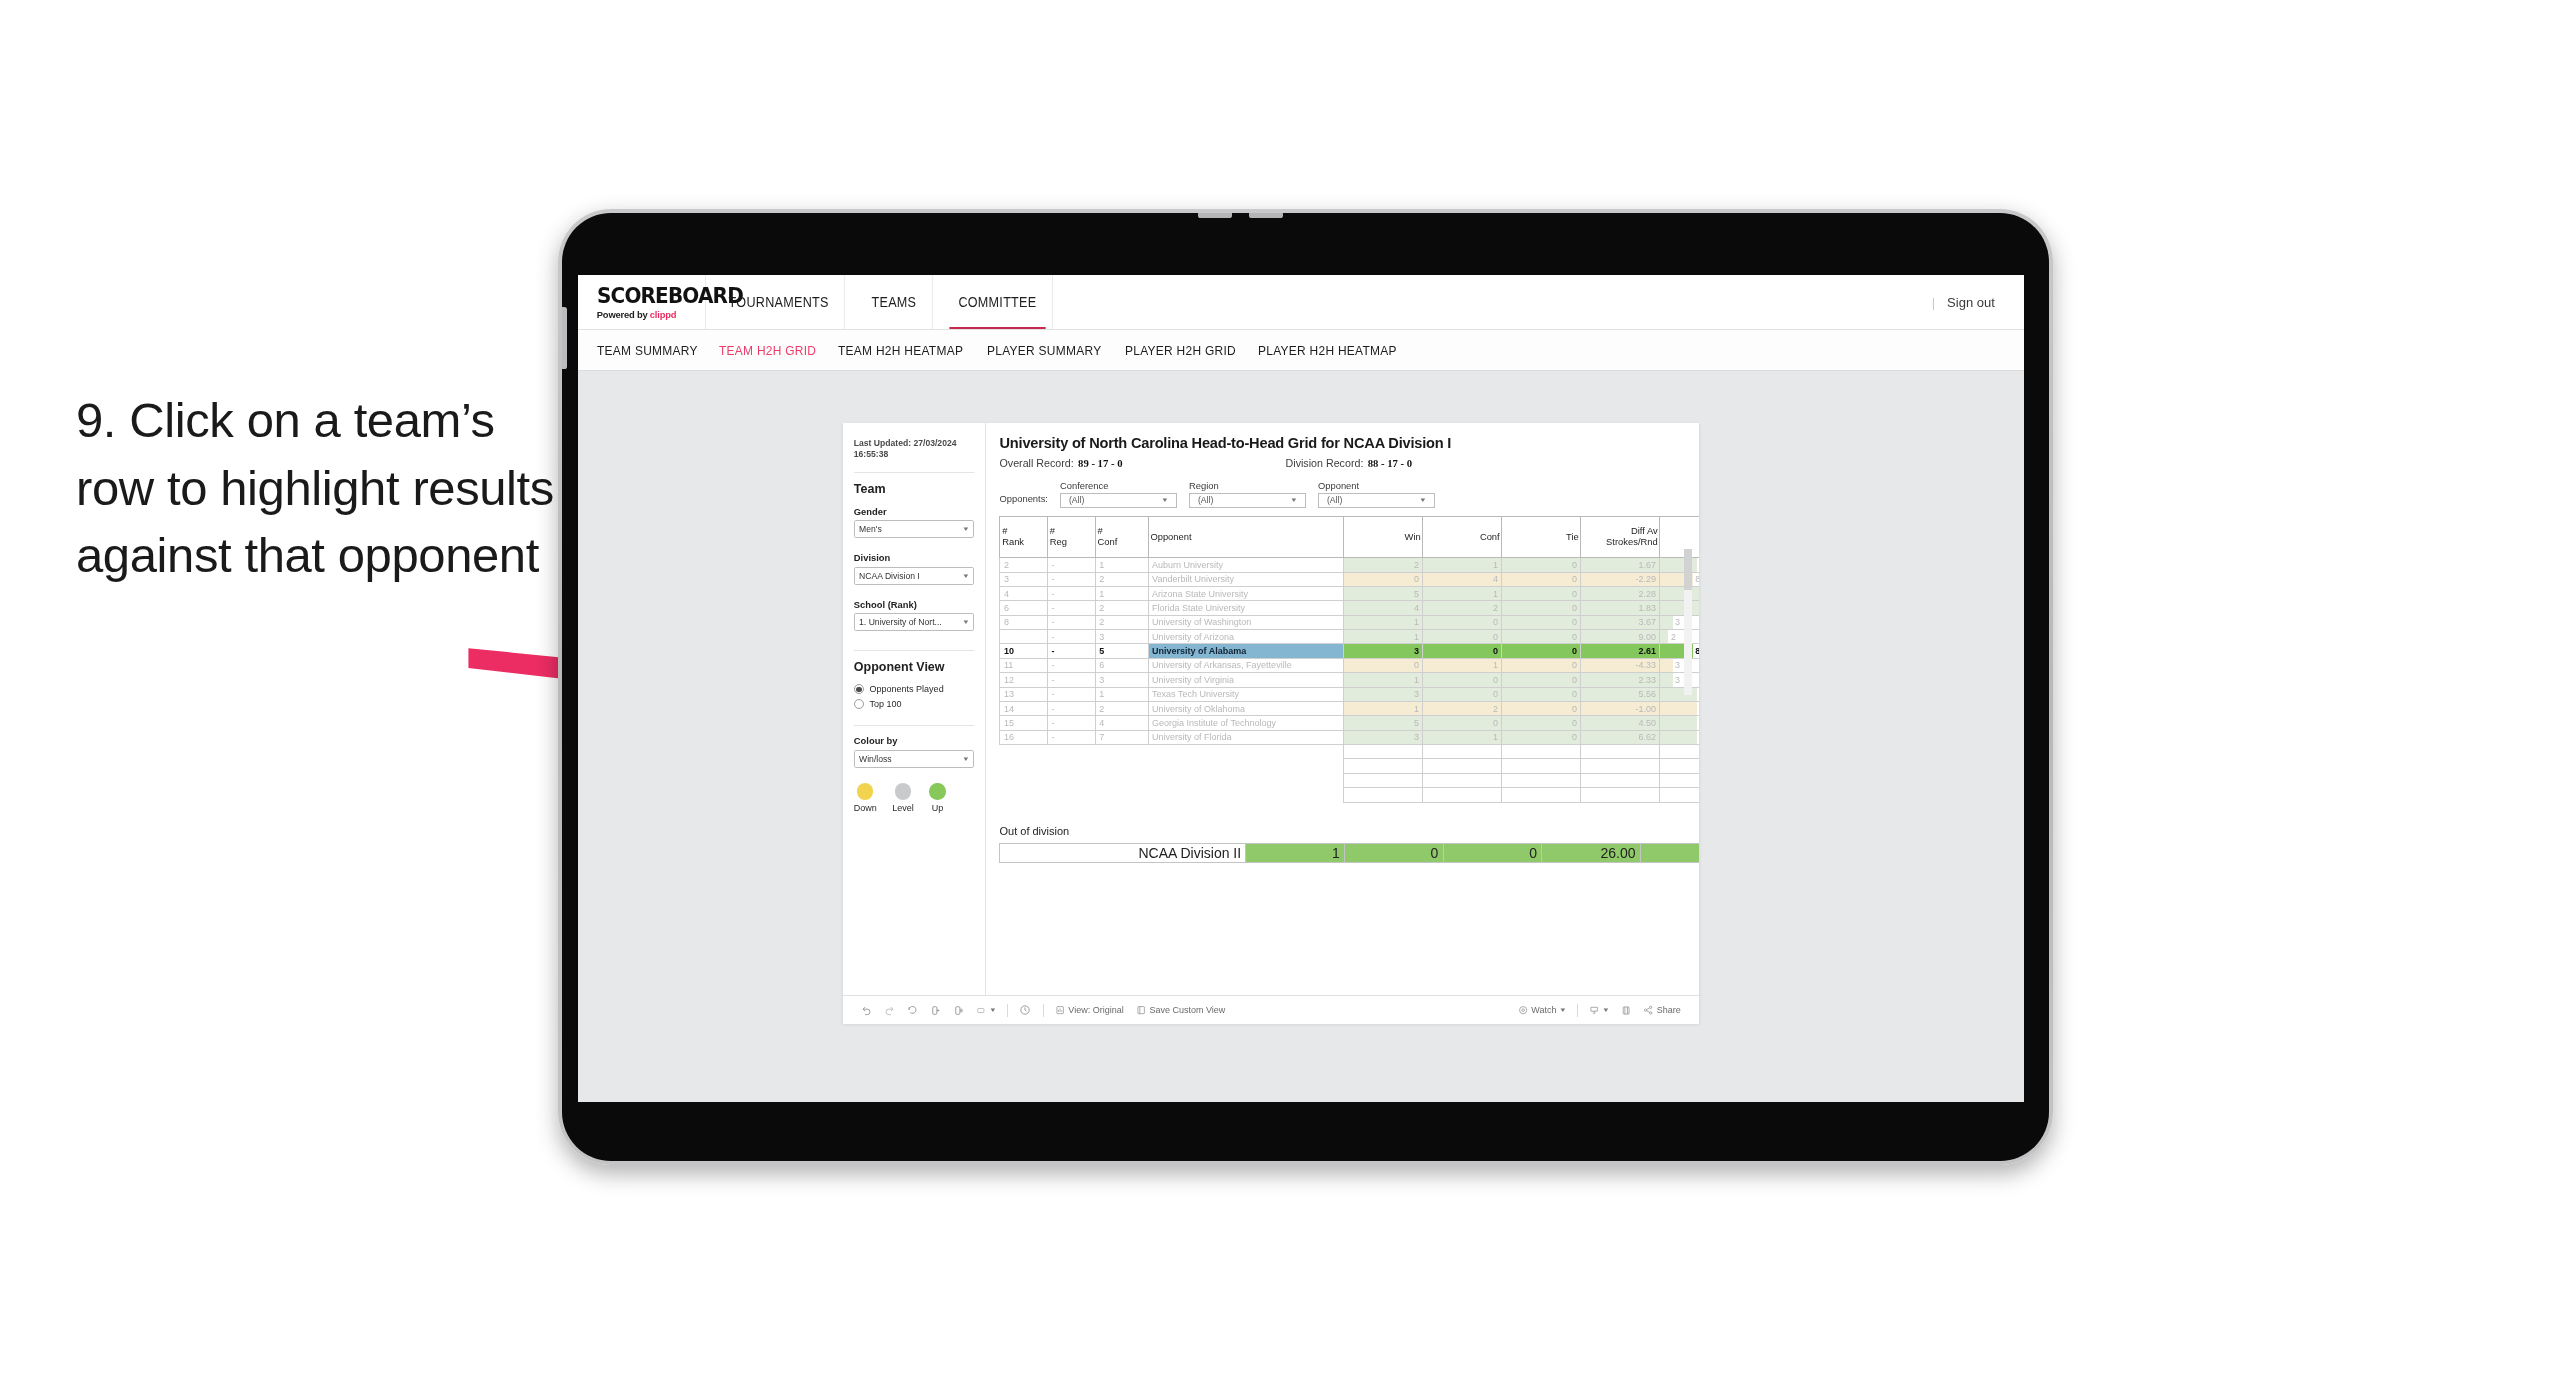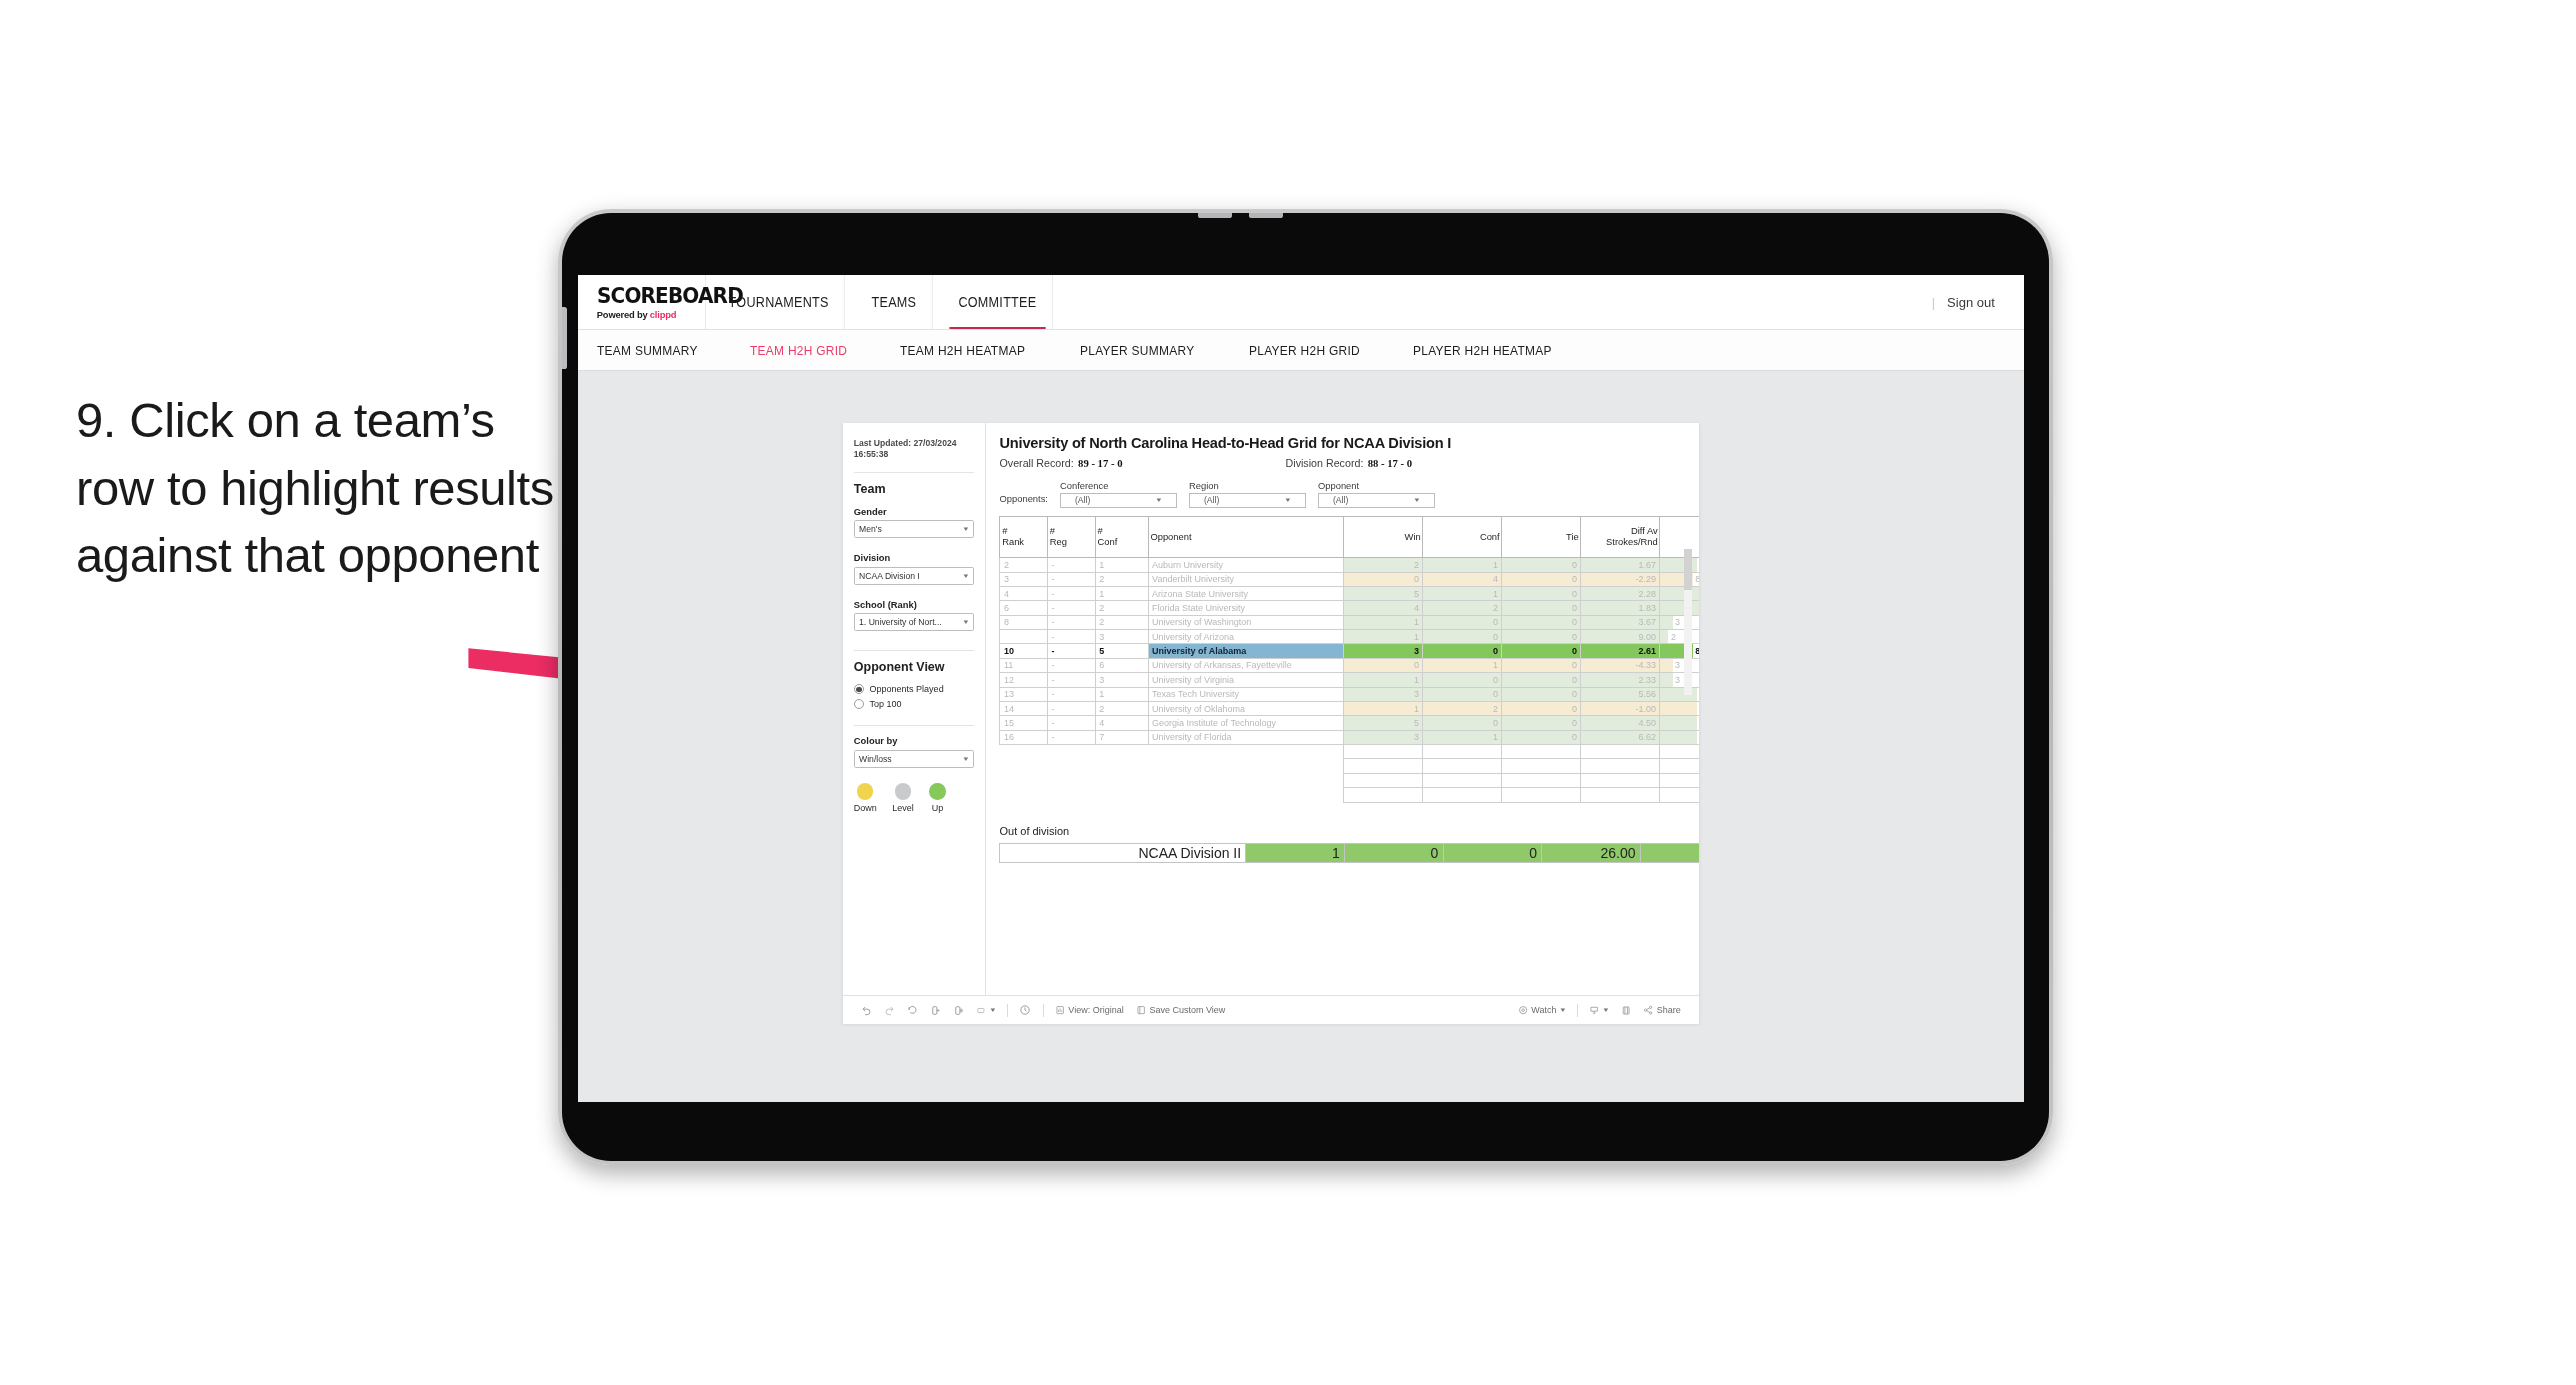--- a/index.html
+++ b/index.html
@@ -61,21 +61,21 @@
     font-family:"Liberation Sans",sans-serif;transform:scaleX(.9);}
   .topitem.active{position:relative;}
   .topitem.active::after{content:"";position:absolute;left:6.9px;right:6.9px;bottom:0;
     height:2.6px;background:#c42a4e;}
   #signout{margin-left:auto;display:flex;align-items:center;padding-right:29px;
     font-size:13px;color:#3a3a3a;gap:12px;}
   #signout .divider{color:#c9c9c9;}
 
   
   #subnav{height:40px;background:#fdfdfd;display:flex;align-items:center;
-          padding-left:19px;gap:44px;border-bottom:0.9px solid #dcdcdc;}
+          padding-left:19px;gap:13px;border-bottom:0.9px solid #dcdcdc;}
   .subitem{font-size:13px;color:#1d1d1d;letter-spacing:0.3px;transform:scaleX(.92);
            transform-origin:left;white-space:nowrap;}
   .subitem.active{color:#ec3b68;}
 
   
   #workspace{position:relative;height:calc(100% - 95px);background:#e7e8ea;}
   #viz{
     position:absolute;left:265px;top:52px;width:856px;height:601px;
     background:#ffffff;box-shadow:0 0.9px 3.4px rgba(0,0,0,.12);
     display:flex;flex-direction:column;
@@ -112,21 +112,21 @@
   #viz-title{font-size:14.6px;color:#1a1a1a;font-weight:600;letter-spacing:-0.2px;}
   #records{display:flex;margin-top:6px;font-size:10.7px;color:#3c3c3c;}
   #records .rec{display:flex;gap:4.3px;}
   #records .rec b{color:#111;font-weight:700;font-family:Liberation Serif, serif;}
   #rec2{margin-left:163px;}
   #filters{display:flex;align-items:flex-end;margin-top:10.3px;gap:12px;}
   #opp-lbl{font-size:9.4px;color:#3a3a3a;padding-bottom:3.4px;}
   .filt{display:flex;flex-direction:column;}
   .filt-lbl{font-size:9.4px;color:#3a3a3a;margin-bottom:2.6px;}
   .filt-sel{width:117px;height:14.6px;border:0.9px solid #bdbdbd;background:#fff;
-    display:flex;align-items:center;justify-content:space-between;padding:0 14px;
+    display:flex;align-items:center;justify-content:space-between;padding:0 8px;
     font-size:8.6px;color:#555;box-sizing:border-box;}
 
   
   #tablewrap{margin-top:8.6px;position:relative;}
   table{border-collapse:collapse;table-layout:fixed;width:740px;font-size:9px;color:#222;}
   th{border:0.9px solid #b9b9b9;background:#fff;font-weight:400;font-size:9.4px;
      color:#1e1e1e;padding:3.4px 1.7px;line-height:1.15;vertical-align:middle;height:33px;}
   td{border:0.9px solid #cfcfcf;border-top:none;padding:1.7px 3.4px;height:13px;
      box-sizing:border-box;white-space:nowrap;overflow:hidden;}
   .c-rank{width:23px;text-align:left;}

